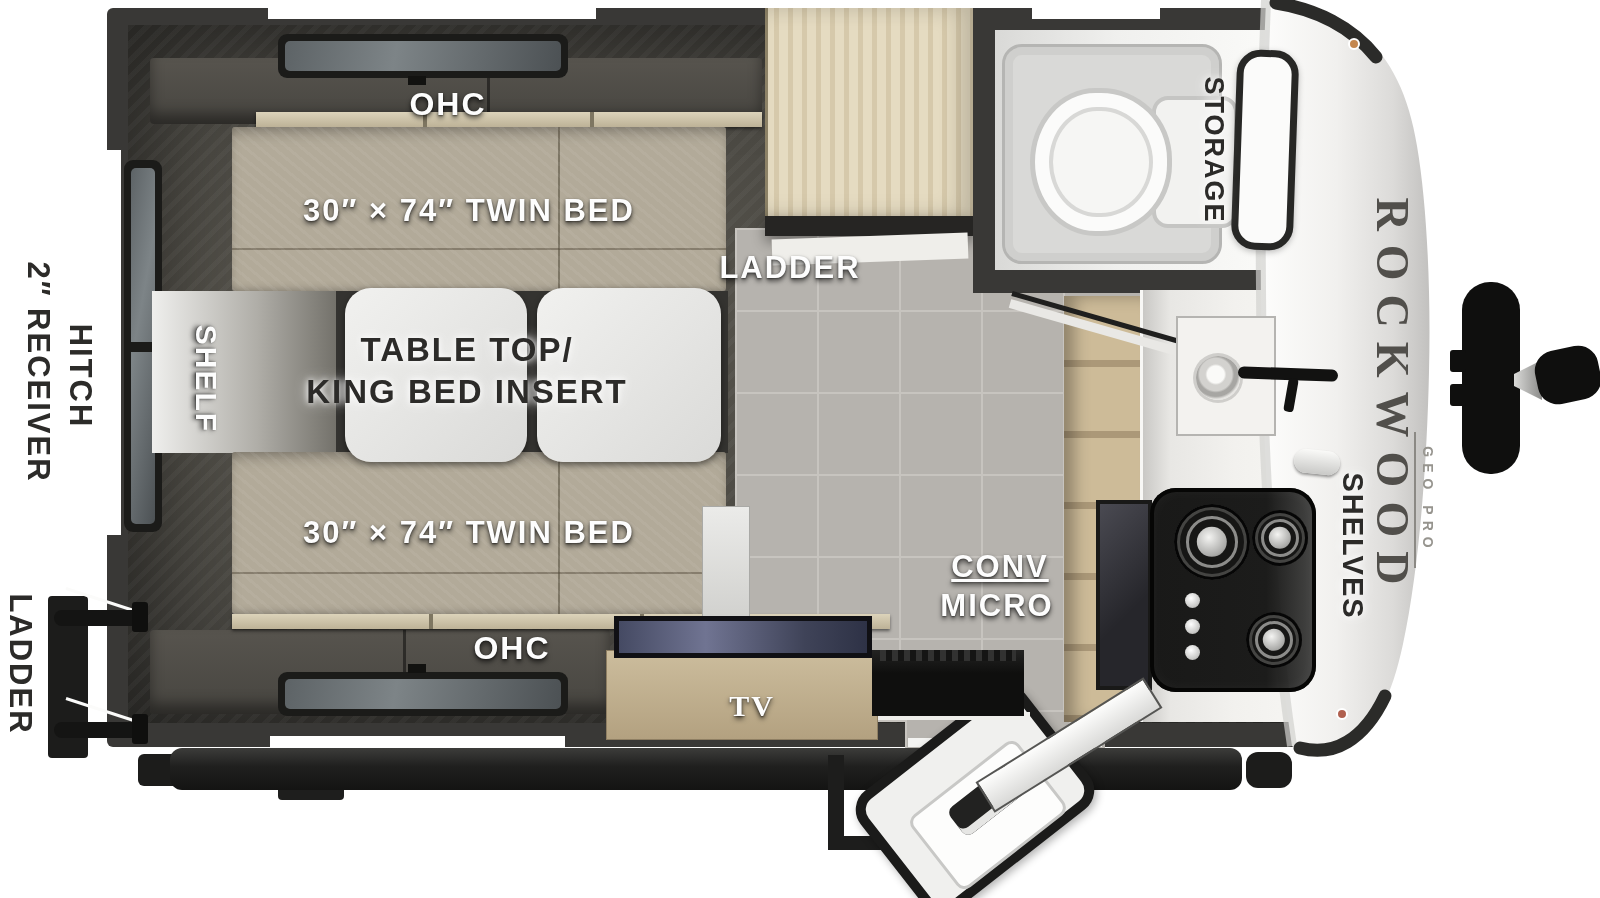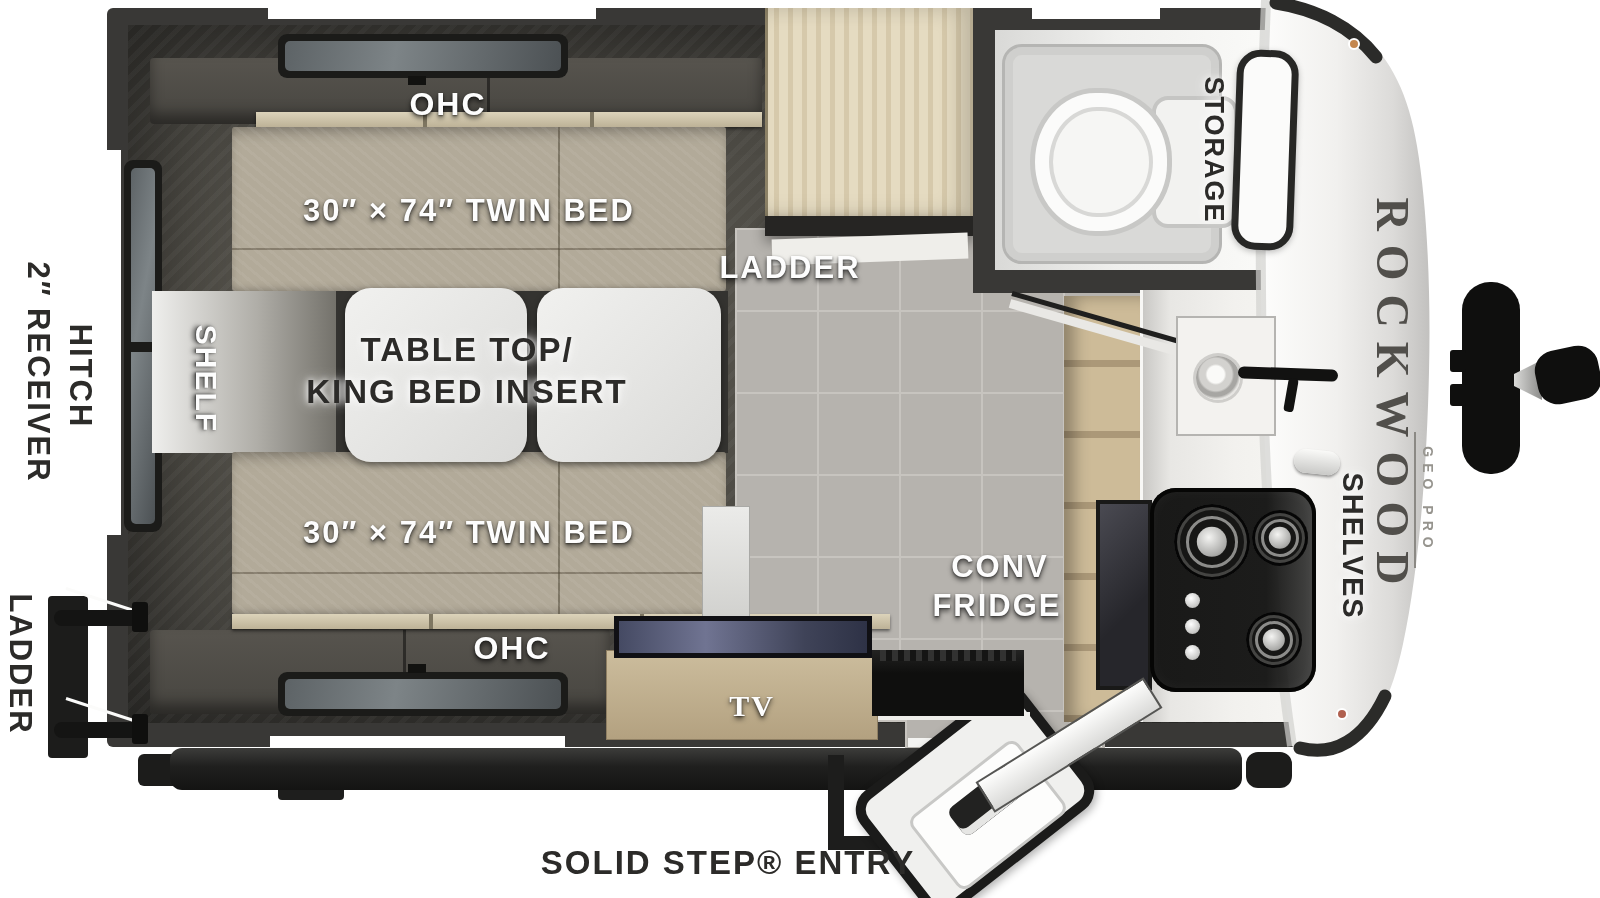--- a/index.html
+++ b/index.html
@@ -226,27 +226,26 @@
 
   <div class="lbl" style="left:448px;top:104px;font-size:32px;">OHC</div>
   <div class="lbl" style="left:469px;top:211px;font-size:31px;">30″ × 74″ TWIN BED</div>
   <div class="lbl lbl-dark" style="left:467px;top:350px;font-size:33px;">TABLE TOP/</div>
   <div class="lbl lbl-dark" style="left:467px;top:392px;font-size:33px;">KING BED INSERT</div>
   <div class="lbl vert" style="left:206px;top:379px;font-size:30px;">SHELF</div>
   <div class="lbl" style="left:469px;top:533px;font-size:31px;">30″ × 74″ TWIN BED</div>
   <div class="lbl" style="left:512px;top:648px;font-size:32px;">OHC</div>
   <div class="lbl" style="left:752px;top:706px;font-size:30px;font-family:Liberation Serif, serif;">TV</div>
   <div class="lbl" style="left:790px;top:268px;font-size:31px;">LADDER</div>
-  <div class="lbl" style="left:1000px;top:567px;font-size:31px;">CONV</div>
-  <div class="lbl" style="left:997px;top:606px;font-size:31px;">FRIDGE</div>
+  <div class="lbl" style="left:1000px;top:567px;font-size:31px;text-decoration:underline;">CONV</div>
+  <div class="lbl" style="left:997px;top:606px;font-size:31px;">MICRO</div>
   <div class="lbl vert lbl-dark" style="left:1213px;top:150px;font-size:27px;">STORAGE</div>
   <div class="lbl vert lbl-dark" style="left:1352px;top:546px;font-size:29px;">SHELVES</div>
 
   <div class="lbl vert plain" style="left:20px;top:664px;font-size:31px;">LADDER</div>
   <div class="lbl vert plain" style="left:38px;top:372px;font-size:31px;">2″ RECEIVER</div>
   <div class="lbl vert plain" style="left:80px;top:376px;font-size:31px;">HITCH</div>
-  <div class="lbl plain" style="left:728px;top:863px;font-size:33px;">SOLID STEP® ENTRY</div>
 
   <div class="lbl vert" style="left:1392px;top:398px;font-family:'Liberation Serif',serif;font-size:46px;letter-spacing:14px;color:#514f4b;text-shadow:none;font-weight:bold;z-index:7;">ROCKWOOD</div>
   <div class="a" style="left:1414px;top:432px;width:2px;height:136px;background:#8b8984;z-index:7;"></div>
   <div class="lbl vert" style="left:1428px;top:500px;font-size:14px;letter-spacing:6px;color:#96948e;text-shadow:none;font-weight:bold;z-index:7;">GEO PRO</div>
 
 </div>
 
 </body></html>

